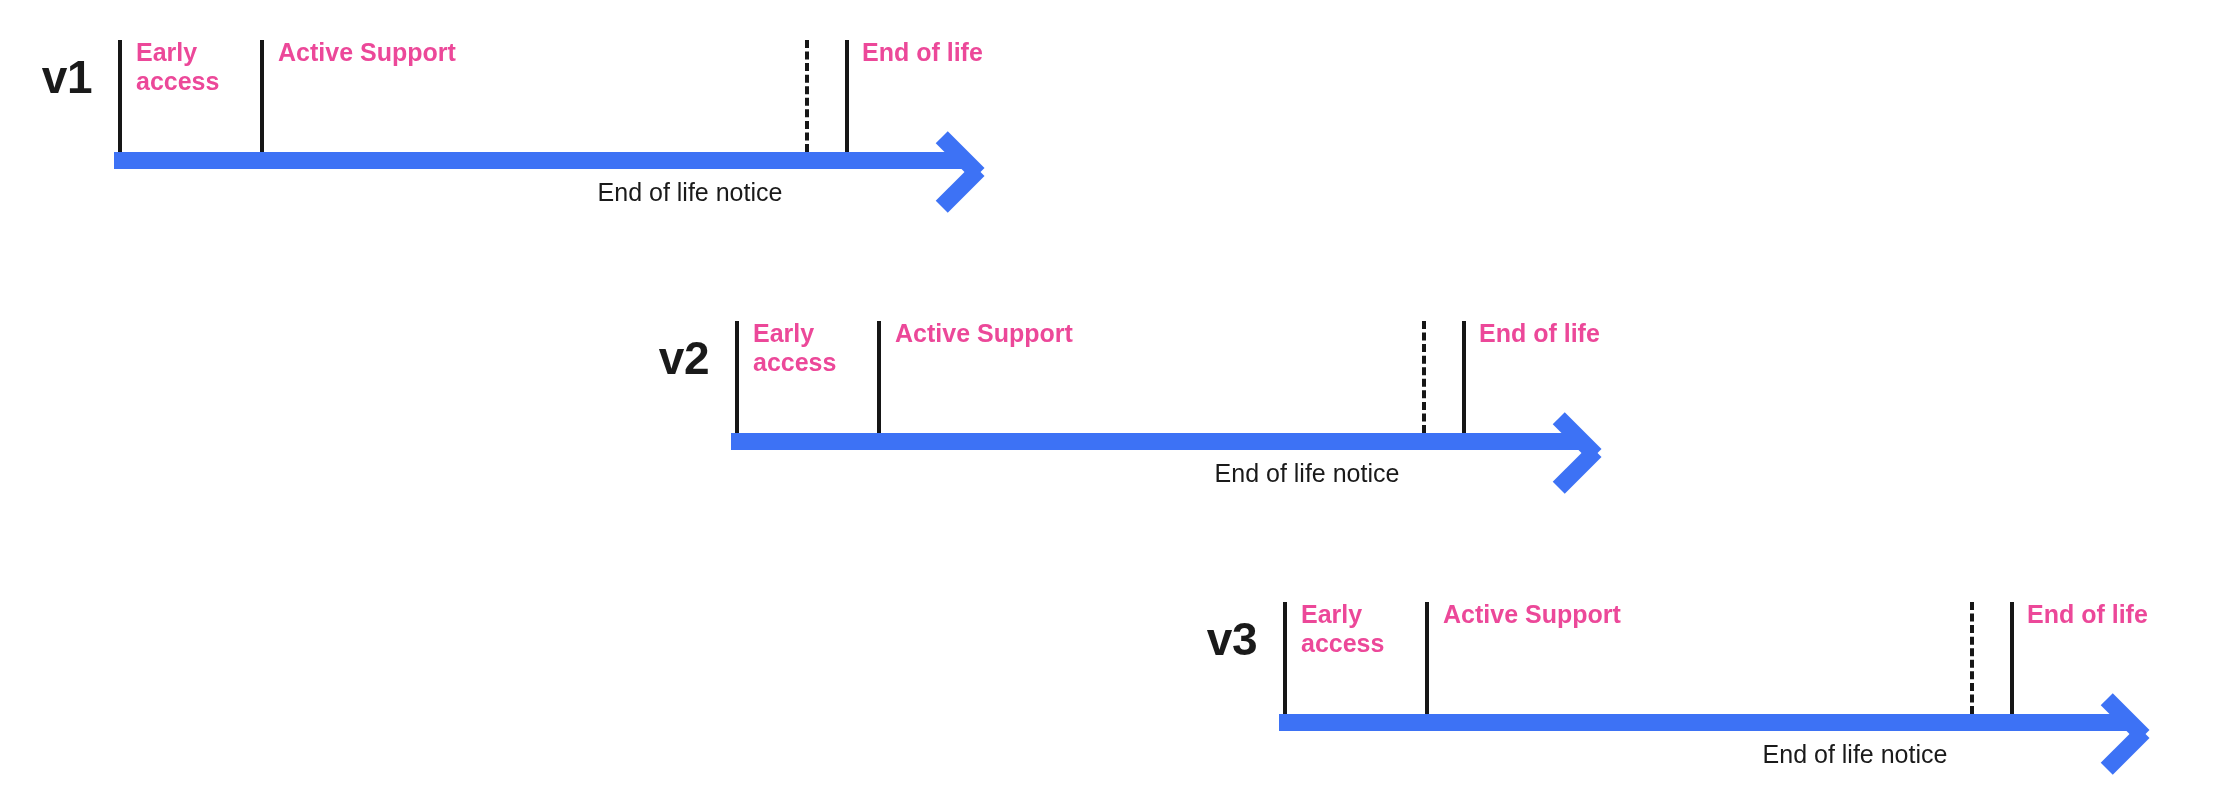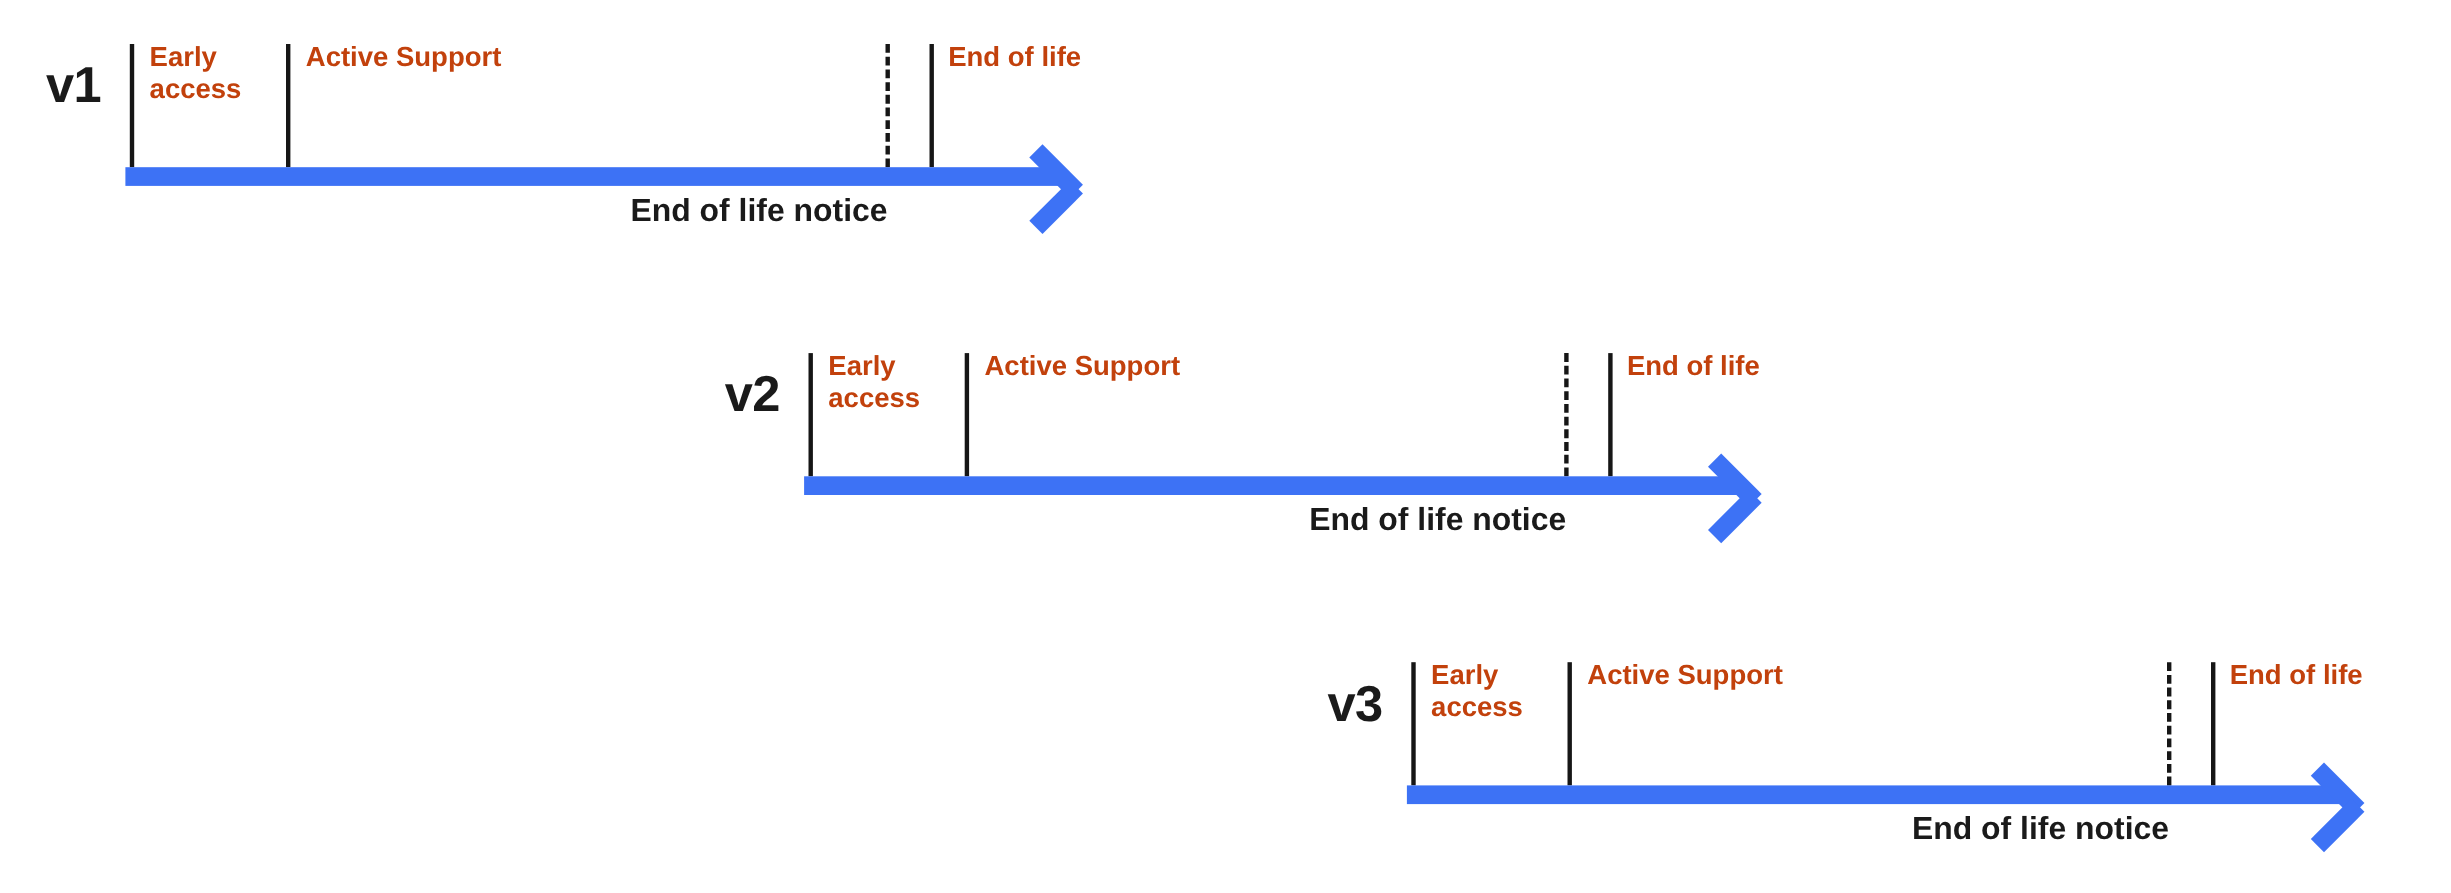--- a/index.html
+++ b/index.html
@@ -57,21 +57,21 @@
     height: 112px;
     border-left: 4px dashed #161616;
   }
 
   
   .phase-label {
     position: absolute;
     top: 38px;
     font-size: 25px;
     font-weight: bold;
-    color: #c2410c;
+    color: #ec4899;
     line-height: 29px;
     white-space: pre-line;
   }
 
   
   .arrow-shaft {
     position: absolute;
     height: 17px;
     background: #3d72f5;
   }
@@ -96,22 +96,22 @@
   }
   .arrow-head .chev.down {
     top: 46px;
     transform-origin: 50% 0%;
     transform: rotate(45deg);
   }
 
   
   .notice-label {
     position: absolute;
-    font-size: 29px;
-    font-weight: bold;
+    font-size: 25px;
+    font-weight: normal;
     color: #1a1a1a;
     line-height: 29px;
     white-space: nowrap;
     text-align: center;
   }
 </style>
 </head>
 <body>
 
 <div id="canvas">

